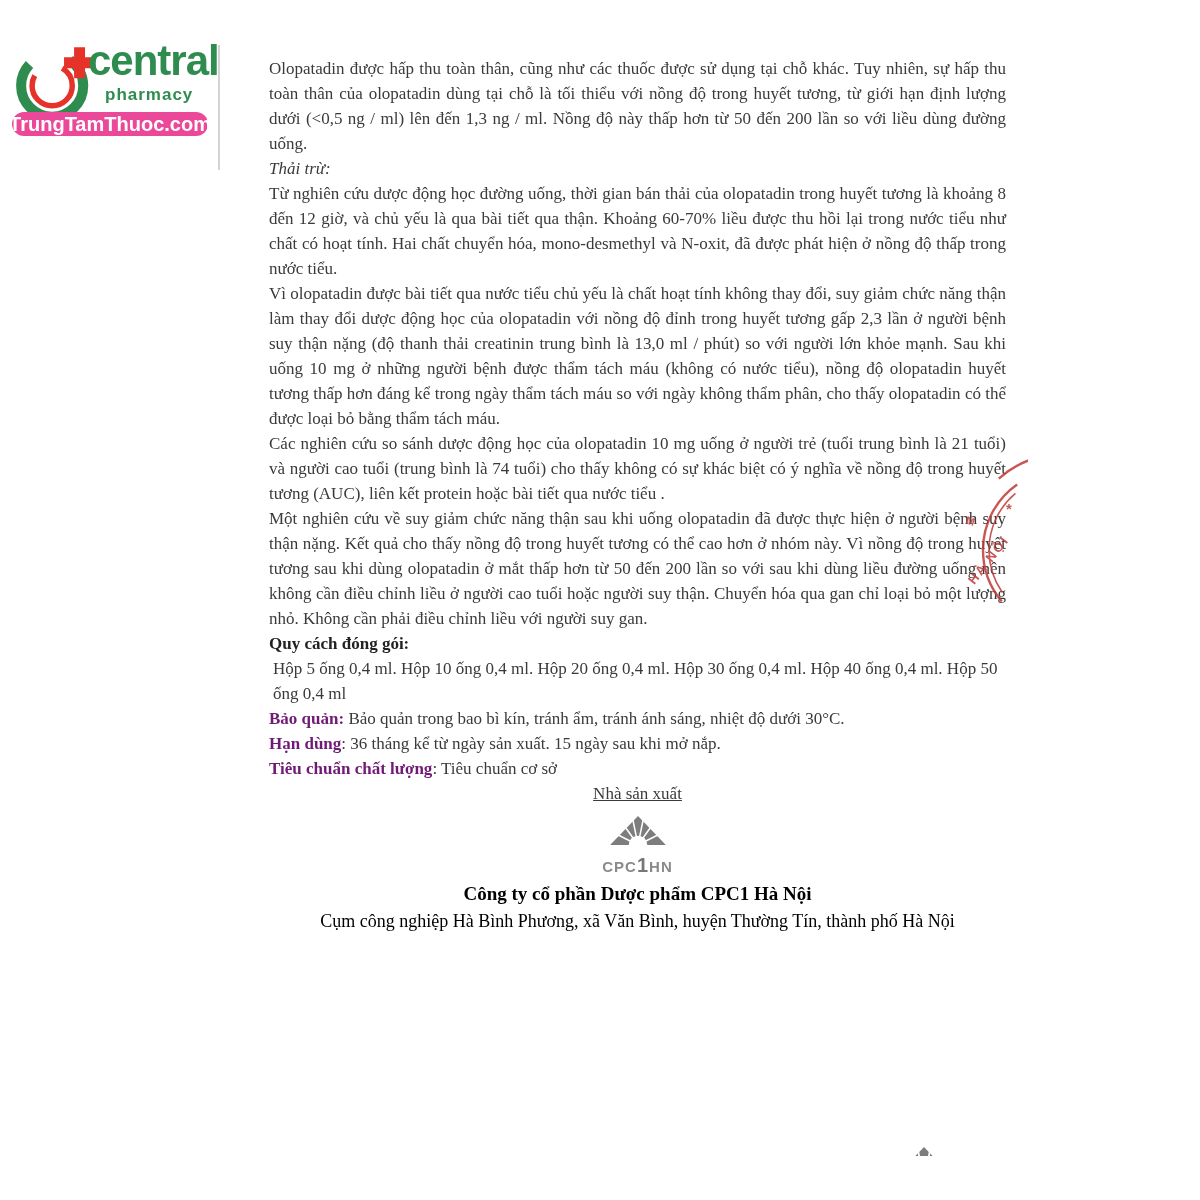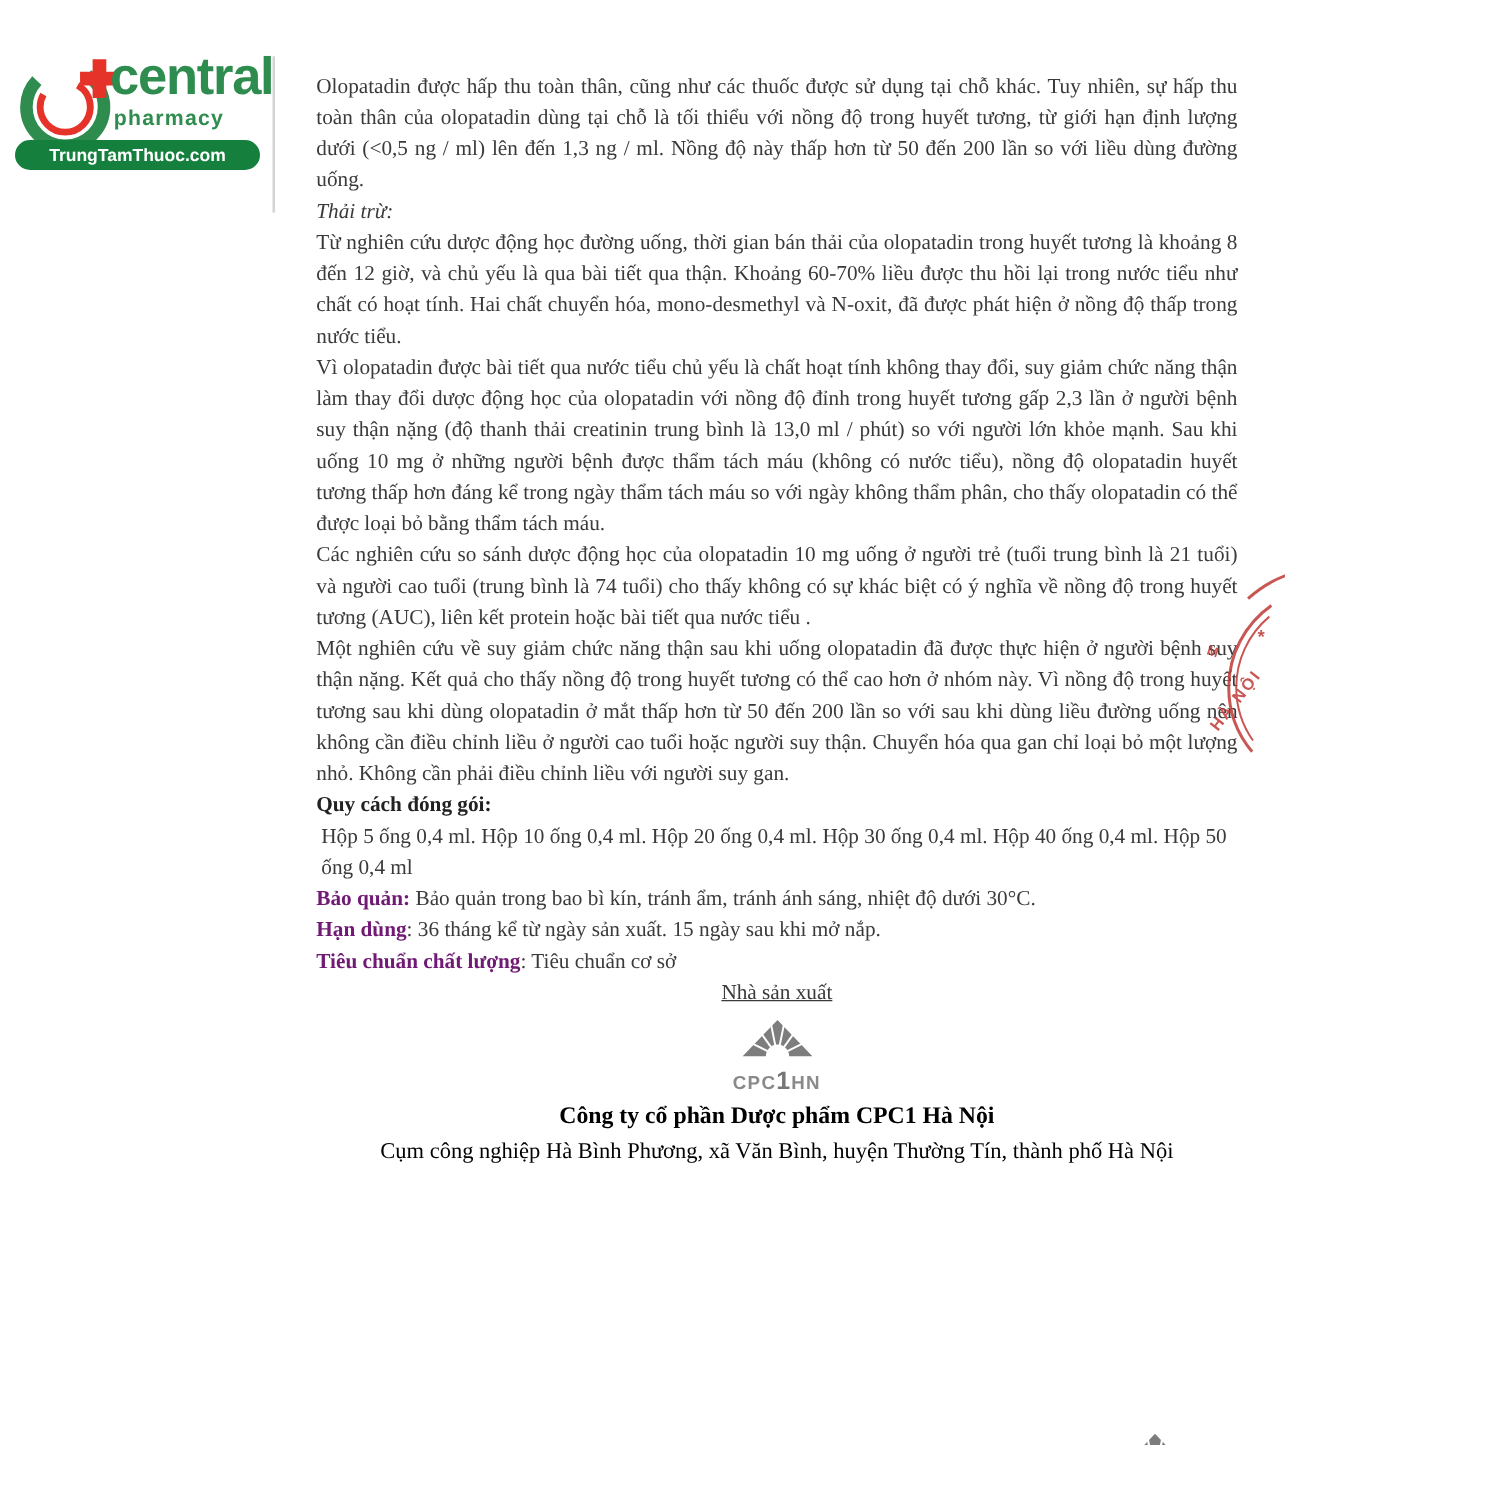--- a/index.html
+++ b/index.html
@@ -15,38 +15,38 @@
   
   .brand{position:absolute;left:12px;top:38px;width:200px;height:100px;}
   .brand-icon{position:absolute;left:0;top:2px;}
   .brand-name{
     position:absolute;left:76px;top:2px;
     font-family:"Liberation Sans", sans-serif;
     font-weight:700;font-size:42px;line-height:1;
     color:#2e8c4e;letter-spacing:-1px;
   }
   .brand-tagline{
-    position:absolute;left:79px;top:47px;
+    position:absolute;left:93px;top:47px;
     font-family:"Liberation Sans", sans-serif;
     font-weight:700;font-size:17px;color:#2e8c4e;letter-spacing:1px;
   }
   .brand-badge{
     position:absolute;left:0;top:74px;width:196px;height:24px;
-    background:#15803d;border-radius:13px;
+    background:#ec4899;border-radius:13px;
     display:flex;align-items:center;justify-content:center;
     font-family:"Liberation Sans", sans-serif;
-    font-weight:700;font-size:14px;color:#ffffff;letter-spacing:0px;text-align:center;
+    font-weight:700;font-size:20px;color:#ffffff;letter-spacing:0px;text-align:center;
   }
 
   
   .scan-line{position:absolute;left:218px;top:45px;width:2px;height:125px;background:#d4d4d4;}
 
   
   .content{
-    position:absolute;left:253px;top:56px;width:737px;
+    position:absolute;left:269px;top:56px;width:737px;
     font-size:17px;line-height:25px;
   }
   .content p{margin:0;text-align:justify;}
   .h-italic{font-style:italic;}
   .h-bold{font-weight:700;color:#222;}
   .pack-line{padding-left:4px;}
   .kv b{font-weight:700;color:#701a75;}
   .center{text-align:center;}
   .mfr-heading{text-decoration:underline;}
 

